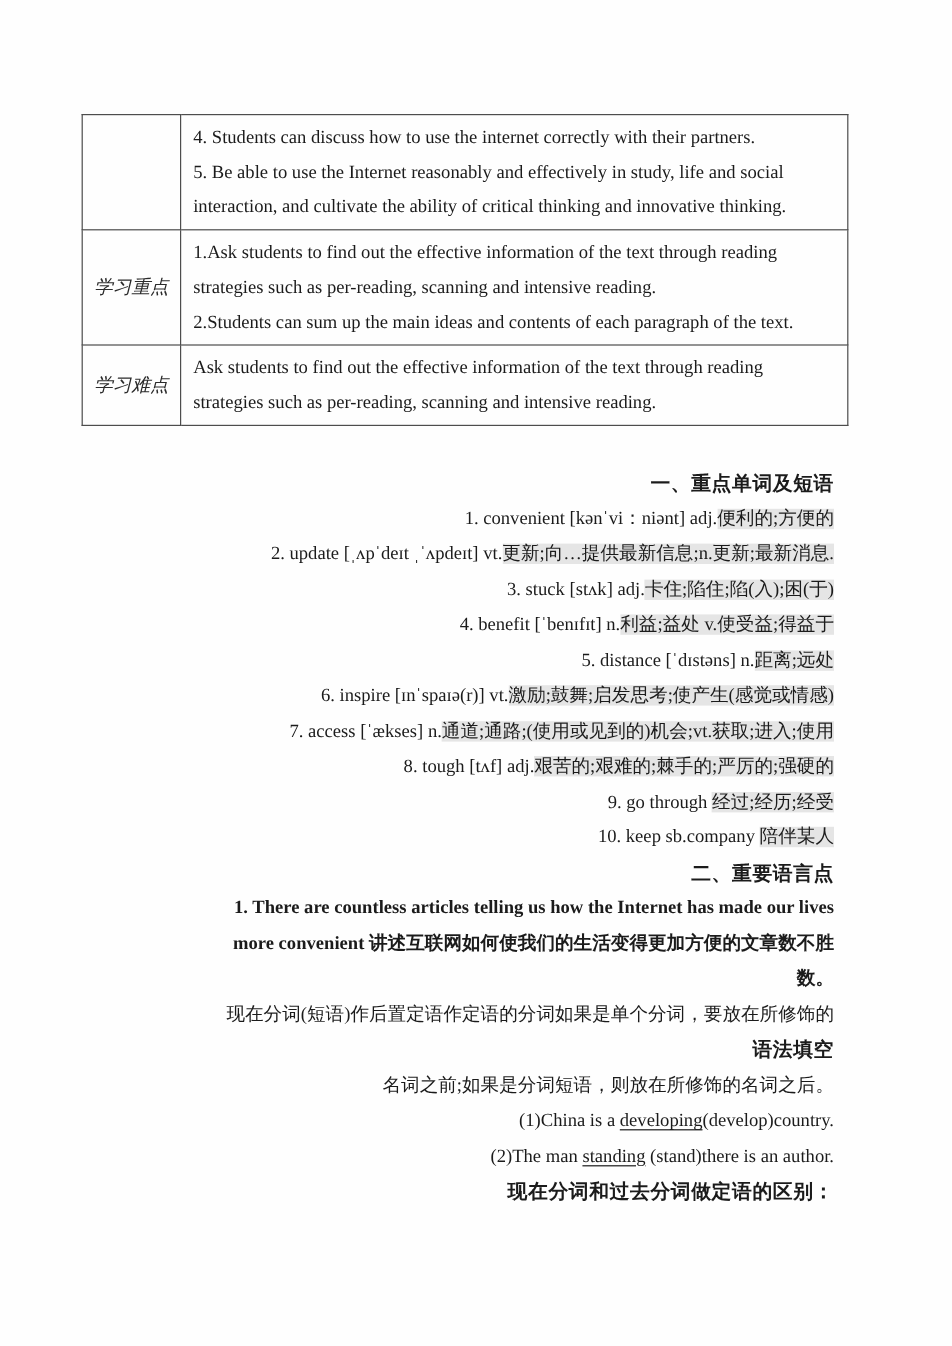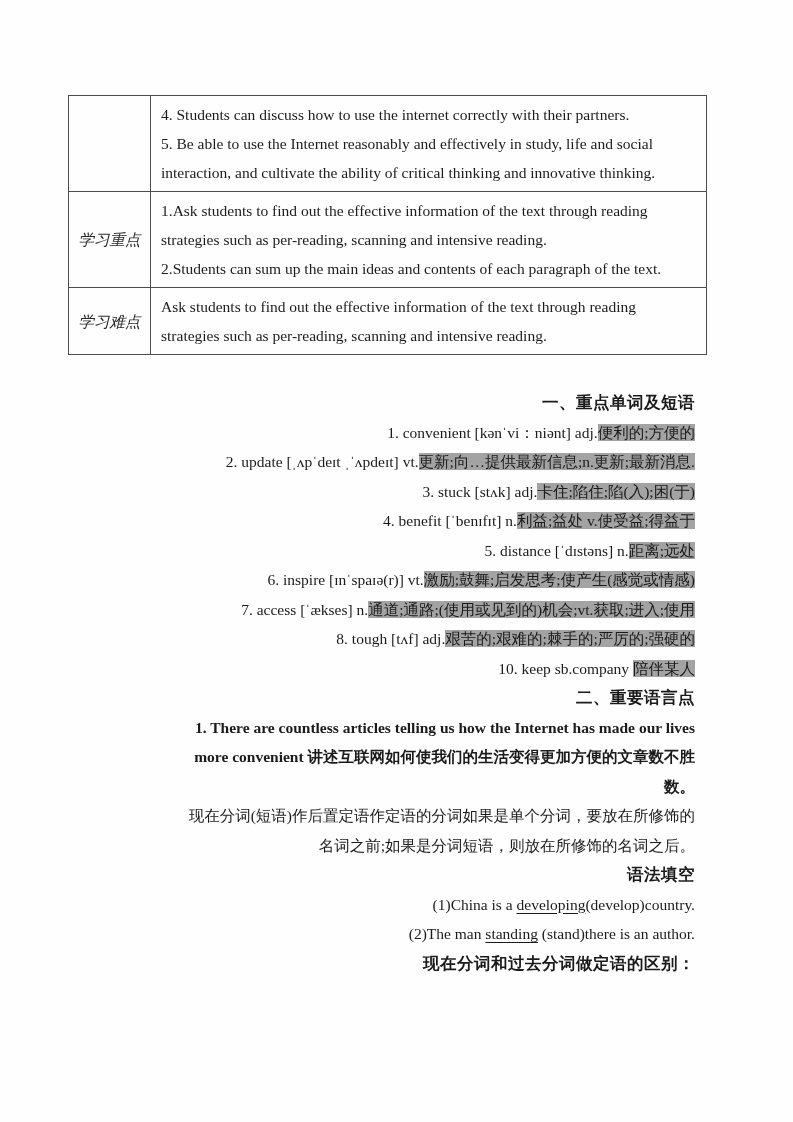--- a/index.html
+++ b/index.html
@@ -58,21 +58,21 @@
     height: 29.5px;
     line-height: 29.5px;
     white-space: nowrap;
   }
   .heading {
     font-weight: bold;
     font-size: 16.5px;
     letter-spacing: 0.5px;
   }
   .bold { font-weight: bold; }
-  .zh-shade { background: #a3a3a3; }
+  .zh-shade { background: #e5e5e5; }
   .blank {
     text-decoration: underline;
     text-underline-offset: 3px;
   }
 </style>
 </head>
 <body>
 
 <div class="page">
 
@@ -126,34 +126,37 @@
     <div class="line">
       <span>6. inspire [ɪnˈspaɪə(r)] vt.</span><span class="zh-shade">激励;鼓舞;启发思考;使产生(感觉或情感)</span>
     </div>
     <div class="line">
       <span>7. access [ˈækses] n.</span><span class="zh-shade">通道;通路;(使用或见到的)机会;vt.获取;进入;使用</span>
     </div>
     <div class="line">
       <span>8. tough [tʌf] adj.</span><span class="zh-shade">艰苦的;艰难的;棘手的;严厉的;强硬的</span>
     </div>
     <div class="line">
+      <span>9. go through </span><span class="zh-shade">经过;经历;经受</span>
+    </div>
+    <div class="line">
       <span>10. keep sb.company </span><span class="zh-shade">陪伴某人</span>
     </div>
 
     <div class="line heading">二、重要语言点</div>
 
     <div class="line bold">1. There are countless articles telling us how the Internet has made our lives</div>
     <div class="line bold">more convenient 讲述互联网如何使我们的生活变得更加方便的文章数不胜</div>
     <div class="line bold">数。</div>
 
 
     <div class="line">现在分词(短语)作后置定语作定语的分词如果是单个分词，要放在所修饰的</div>
+    <div class="line heading">语法填空</div>
+
     <div class="line">名词之前;如果是分词短语，则放在所修饰的名词之后。</div>
-
-    <div class="line heading">语法填空</div>
 
     <div class="line">
       <span>(1)China is a </span><span class="blank">developing</span><span>(develop)country.</span>
     </div>
     <div class="line">
       <span>(2)The man </span><span class="blank">standing</span><span> (stand)there is an author.</span>
     </div>
 
     <div class="line heading">现在分词和过去分词做定语的区别：</div>
 

